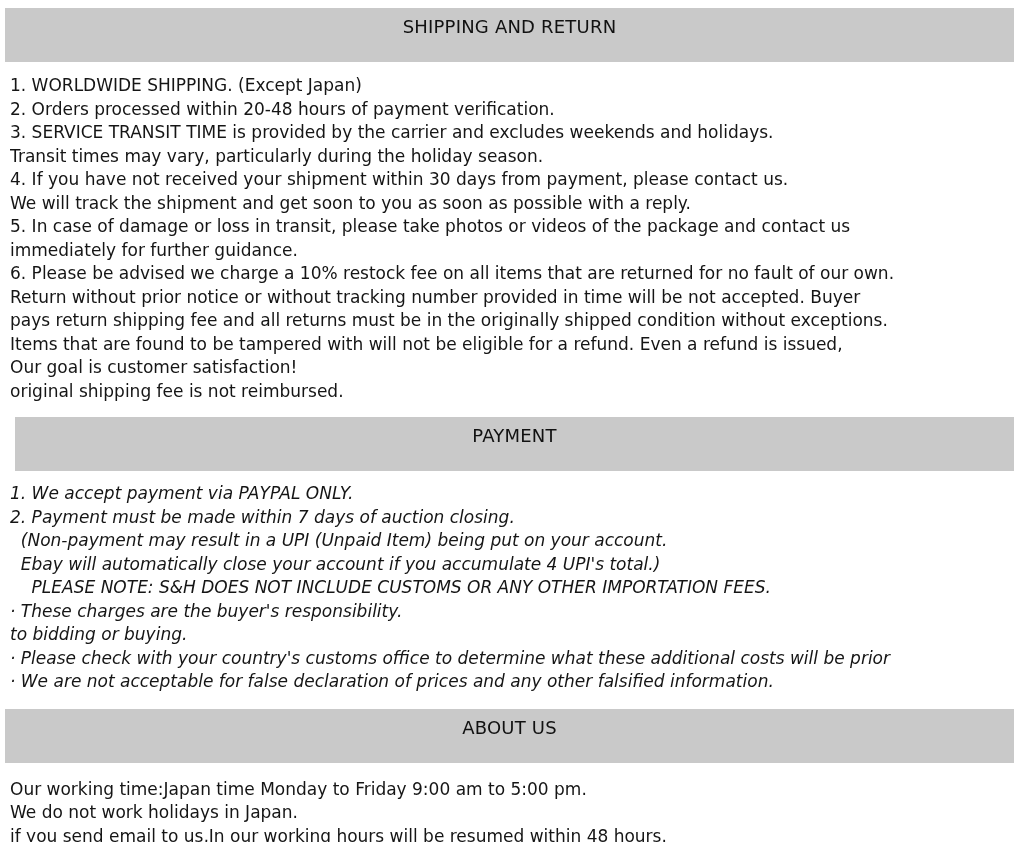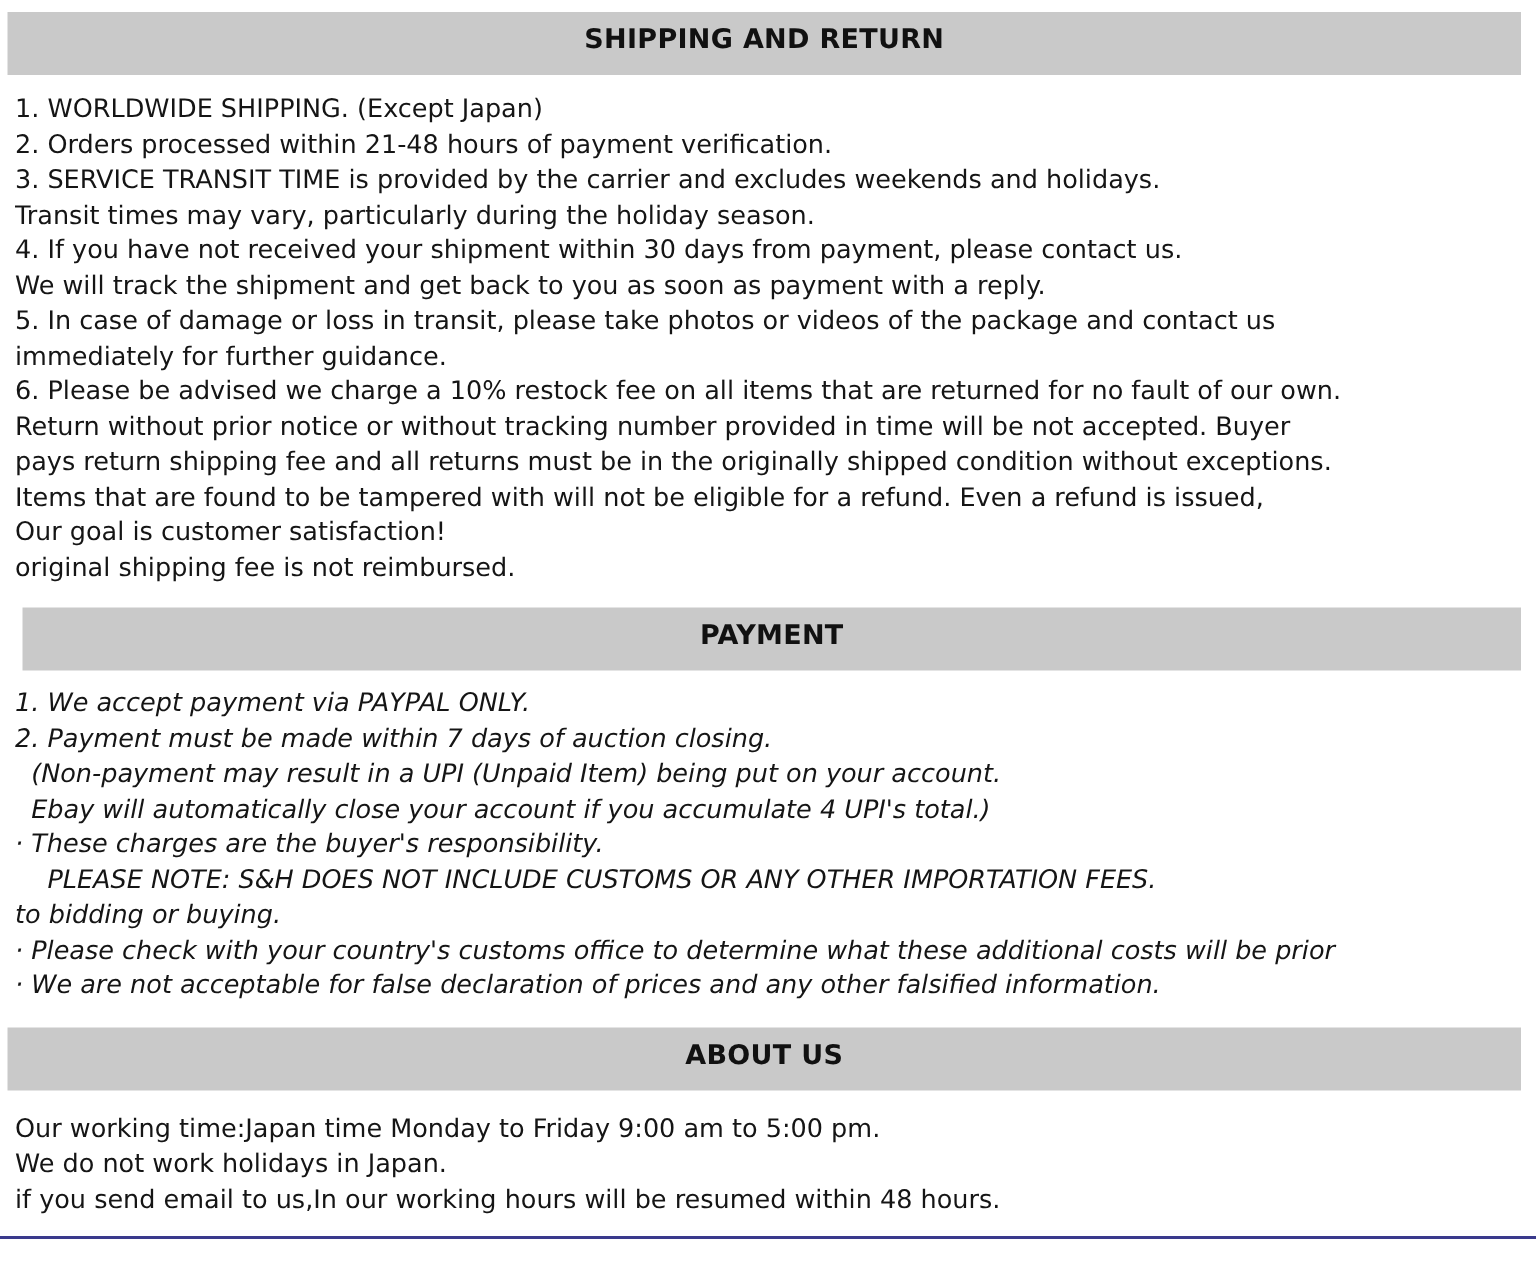--- a/index.html
+++ b/index.html
@@ -9,25 +9,25 @@
   }
   body {
     width: 1024px;
     height: 842px;
     overflow: hidden;
     font-family: "DejaVu Sans", "Liberation Sans", sans-serif;
     color: #151515;
   }
   .section-bar {
     margin: 0 10px 0 5px;
-    height: 42px;
+    height: 54px;
     background: #c9c9c9;
     text-align: center;
     font-size: 18px;
-    font-weight: bold;
+    font-weight: normal;
     line-height: 38px;
     color: #111111;
     letter-spacing: 0.2px;
   }
   #bar-shipping { margin-top: 8px; }
   #bar-payment  { margin-top: 14px; margin-left: 15px; }
   #bar-about    { margin-top: 15px; }
   .section-body {
     padding: 12px 6px 0 10px;
   }
@@ -50,45 +50,45 @@
 </head>
 <body>
 
 <div>
 
   <div class="section-bar" id="bar-shipping">
     <span>SHIPPING AND RETURN</span>
   </div>
   <div class="section-body" id="body-shipping">
     <div class="line">1. WORLDWIDE SHIPPING. (Except Japan)</div>
-    <div class="line">2. Orders processed within 21-48 hours of payment verification.</div>
+    <div class="line">2. Orders processed within 20-48 hours of payment verification.</div>
     <div class="line">3. SERVICE TRANSIT TIME is provided by the carrier and excludes weekends and holidays.</div>
     <div class="line">Transit times may vary, particularly during the holiday season.</div>
     <div class="line">4. If you have not received your shipment within 30 days from payment, please contact us.</div>
-    <div class="line">We will track the shipment and get back to you as soon as payment with a reply.</div>
+    <div class="line">We will track the shipment and get soon to you as soon as possible with a reply.</div>
     <div class="line">5. In case of damage or loss in transit, please take photos or videos of the package and contact us</div>
     <div class="line">immediately for further guidance.</div>
     <div class="line">6. Please be advised we charge a 10% restock fee on all items that are returned for no fault of our own.</div>
     <div class="line">Return without prior notice or without tracking number provided in time will be not accepted. Buyer</div>
     <div class="line">pays return shipping fee and all returns must be in the originally shipped condition without exceptions.</div>
     <div class="line">Items that are found to be tampered with will not be eligible for a refund. Even a refund is issued,</div>
     <div class="line">Our goal is customer satisfaction!</div>
     <div class="line">original shipping fee is not reimbursed.</div>
   </div>
 
   <div class="section-bar" id="bar-payment">
     <span>PAYMENT</span>
   </div>
   <div class="section-body" id="body-payment">
     <div class="line">1. We accept payment via PAYPAL ONLY.</div>
     <div class="line">2. Payment must be made within 7 days of auction closing.</div>
     <div class="line">  (Non-payment may result in a UPI (Unpaid Item) being put on your account.</div>
     <div class="line">  Ebay will automatically close your account if you accumulate 4 UPI's total.)</div>
+    <div class="line">    PLEASE NOTE: S&amp;H DOES NOT INCLUDE CUSTOMS OR ANY OTHER IMPORTATION FEES.</div>
     <div class="line">· These charges are the buyer's responsibility.</div>
-    <div class="line">    PLEASE NOTE: S&amp;H DOES NOT INCLUDE CUSTOMS OR ANY OTHER IMPORTATION FEES.</div>
     <div class="line">to bidding or buying.</div>
     <div class="line">· Please check with your country's customs office to determine what these additional costs will be prior</div>
     <div class="line">· We are not acceptable for false declaration of prices and any other falsified information.</div>
   </div>
 
   <div class="section-bar" id="bar-about">
     <span>ABOUT US</span>
   </div>
   <div class="section-body" id="body-about">
     <div class="line">Our working time:Japan time Monday to Friday 9:00 am to 5:00 pm.</div>

